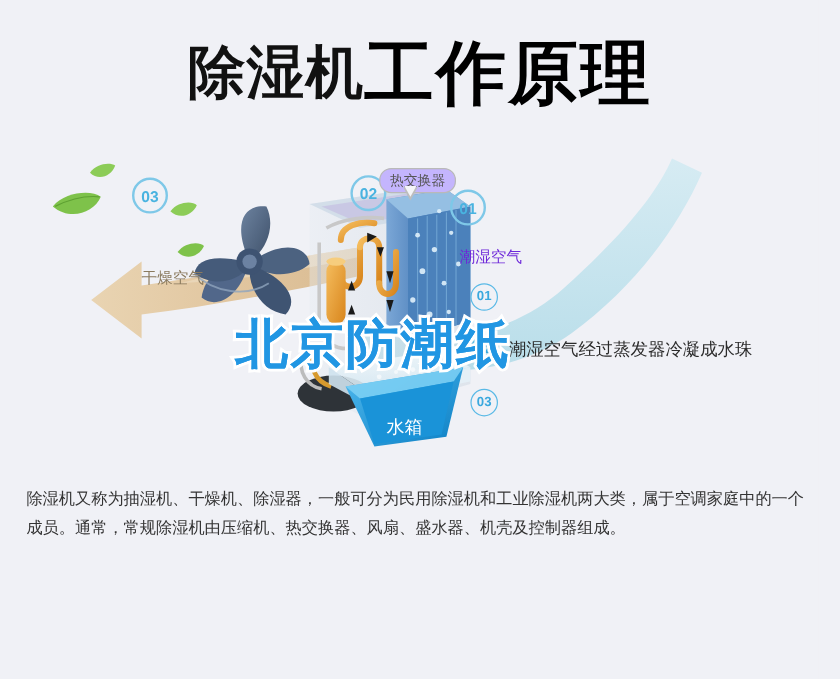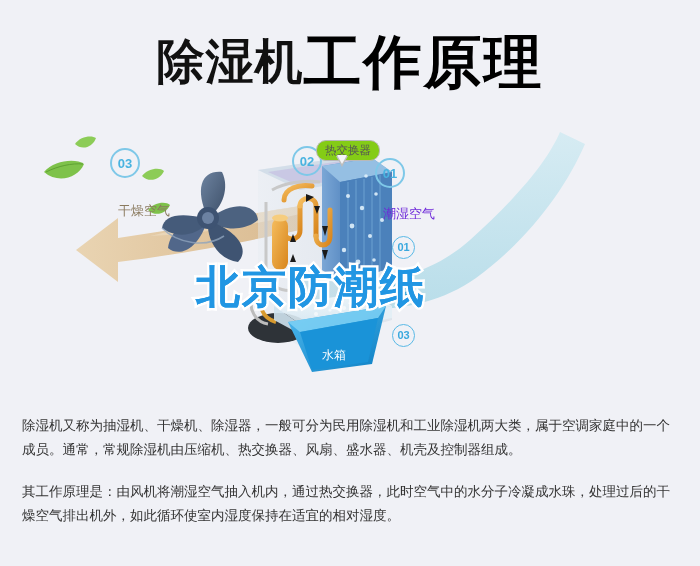--- a/index.html
+++ b/index.html
@@ -37,29 +37,29 @@
     font-size:13px;font-weight:bold;
     display:flex;align-items:center;justify-content:center;
     background:rgba(255,255,255,0.0);
     font-family:"Liberation Sans",sans-serif;
   }
   #badge-03-diagram{left:110px;top:38px;}
   #badge-02-diagram{left:292px;top:36px;}
   #badge-01-diagram{left:375px;top:48px;}
 
   .lbl{position:absolute;font-size:13px;color:#5c5c5c;white-space:nowrap;}
-  #label-dry-air{left:118px;top:92px;color:#8a7a5e;}
+  #label-dry-air{left:118px;top:113px;color:#8a7a5e;}
   #label-moist-air{left:383px;top:95px;color:#6d28d9;}
-  #label-water-tank{left:322px;top:237px;color:#ffffff;font-size:12px;}
+  #label-water-tank{left:322px;top:237px;color:#ffffff;font-size:15px;}
 
   
   .callout{
     position:absolute;left:316px;top:30px;
     padding:2px 8px;border:1.5px solid #b9b9b9;border-radius:10px;
-    background:#84cc16;color:#555;font-size:11.5px;white-space:nowrap;
+    background:#c4b5fd;color:#555;font-size:11.5px;white-space:nowrap;
   }
   .callout-tail{
     position:absolute;left:336px;top:46px;width:0;height:0;
     border-left:6px solid transparent;border-right:6px solid transparent;
     border-top:11px solid #bdbdbd;
   }
   .callout-tail-in{
     position:absolute;left:337px;top:45px;width:0;height:0;
     border-left:5px solid transparent;border-right:5px solid transparent;
     border-top:9px solid #f4f5f8;
@@ -88,21 +88,21 @@
     white-space:nowrap;
   }
   .watermark-top{
     position:absolute;left:196px;top:258px;
     font-size:44px;font-weight:bold;letter-spacing:2px;
     color:#2196e3;white-space:nowrap;
     font-family:"Liberation Sans","DejaVu Sans",sans-serif;
   }
 
   
-  .body-text{position:absolute;left:22px;top:414px;width:660px;}
+  .body-text{position:absolute;left:22px;top:404px;width:660px;}
   .para{
     font-size:13.5px;line-height:24px;color:#333;
     margin:0 0 18px 0;text-align:left;
   }
 </style>
 </head>
 <body style="background: rgb(240, 241, 246);">
 
 <div class="page">
 
@@ -277,27 +277,27 @@
     <div class="lbl" id="label-moist-air">潮湿空气</div>
     <div class="lbl" id="label-water-tank">水箱</div>
   </div>
 
   <div class="steps">
     <div class="step">
       <div class="num">01</div>
     </div>
     <div class="step">
       <div class="num">02</div>
+      <div class="txt">潮湿空气经过蒸发器冷凝成水珠</div>
     </div>
     <div class="step">
       <div class="num">03</div>
     </div>
   </div>
 
   <div class="watermark">北京防潮纸</div>
   <div class="watermark-top">北京防潮纸</div>
 
   <div class="body-text">
     <p class="para">除湿机又称为抽湿机、干燥机、除湿器，一般可分为民用除湿机和工业除湿机两大类，属于空调家庭中的一个成员。通常，常规除湿机由压缩机、热交换器、风扇、盛水器、机壳及控制器组成。</p>
-    <p class="para">其工作原理是：由风机将潮湿空气抽入机内，通过热交换器，此时空气中的水分子冷凝成水珠，处理过后的干燥空气排出机外，如此循环使室内湿度保持在适宜的相对湿度。</p>
   </div>
 
 </div>
 
 </body></html>

